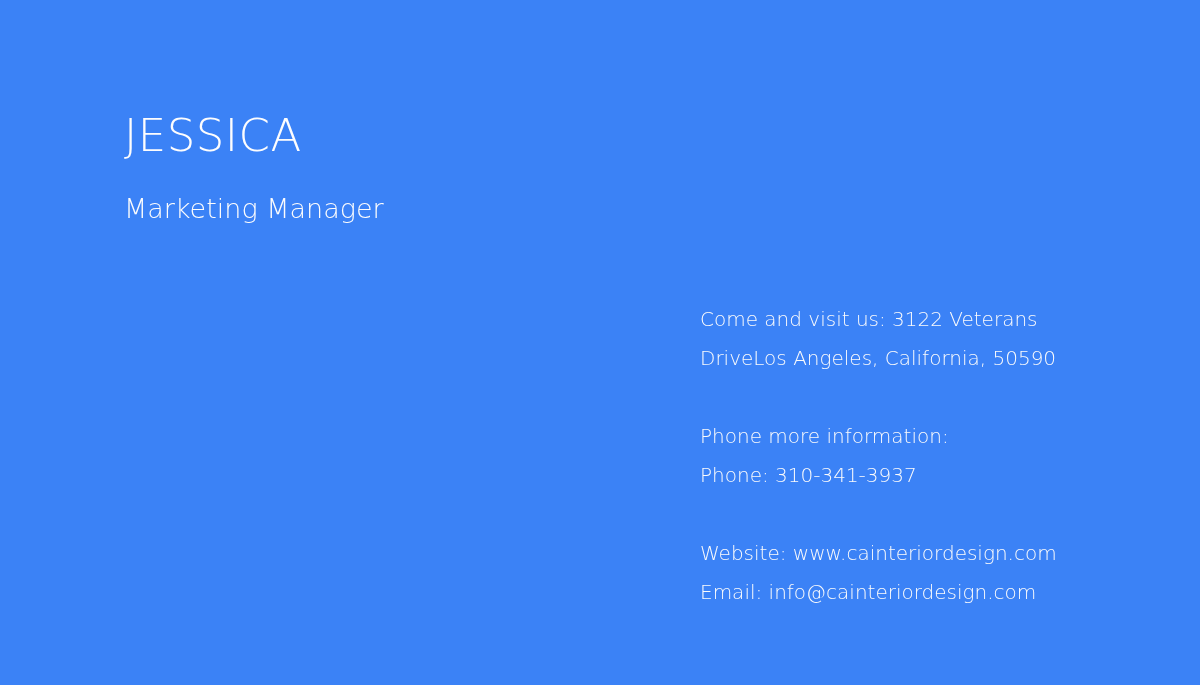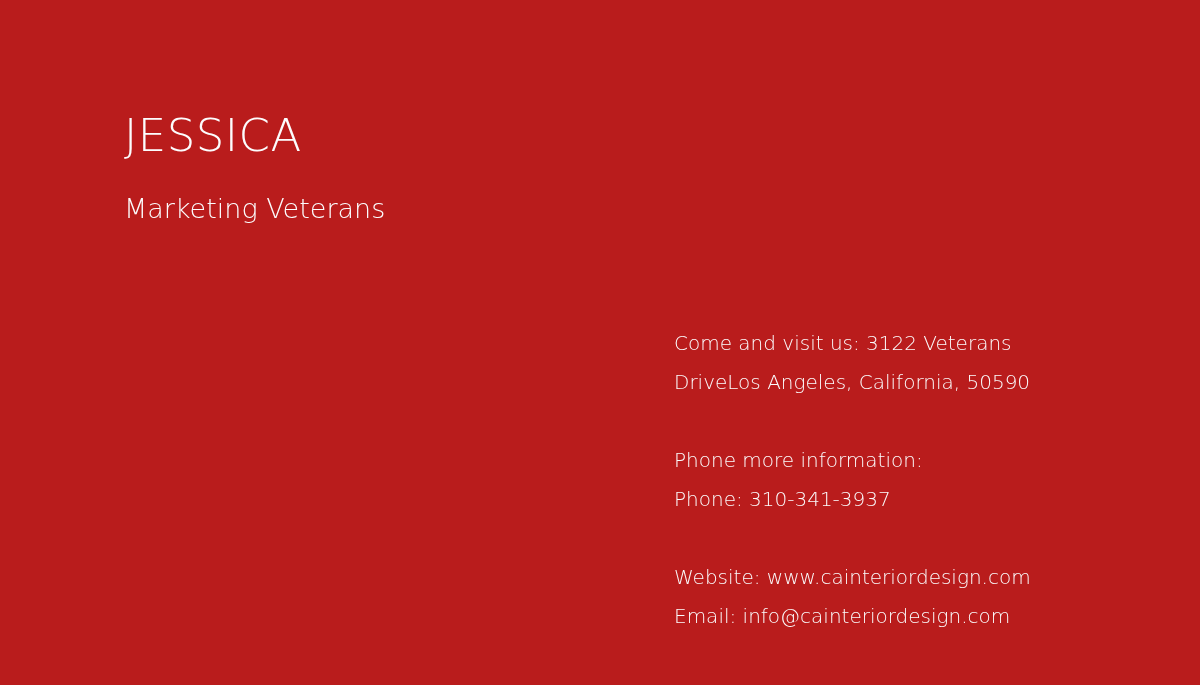--- a/index.html
+++ b/index.html
@@ -47,24 +47,23 @@
     line-height: 1.15;
     color: #fcfcfd;
     margin: 0;
     padding-top: 32px;
     white-space: nowrap;
   }
 
   
   #contact-block {
     position: absolute;
-    left: 674px;
+    left: 700px;
     top: 300px;
     width: 470px;
-    margin-top: 24px;
   }
 
   .contact-group {
     margin: 0 0 39px 0;
   }
   .contact-group:last-child {
     margin-bottom: 0;
   }
 
   .contact-line {
@@ -73,25 +72,25 @@
     font-weight: 300;
     line-height: 1.95;
     color: #fbfbfc;
     white-space: nowrap;
     margin: 0;
   }
 </style>
 </head>
 <body>
 
-<div id="card" style="background: #b91c1c; text-decoration: underline;">
+<div id="card" style="background: #3b82f6; text-decoration: underline;">
 
   <div id="identity-block">
     <h1 id="person-name">JESSICA</h1>
-    <p id="person-title">Marketing Veterans</p>
+    <p id="person-title">Marketing Manager</p>
   </div>
 
   <div id="contact-block">
 
     <div class="contact-group">
       <p class="contact-line">Come and visit us: 3122  Veterans</p>
       <p class="contact-line">DriveLos Angeles, California, 50590</p>
     </div>
 
     <div class="contact-group">

